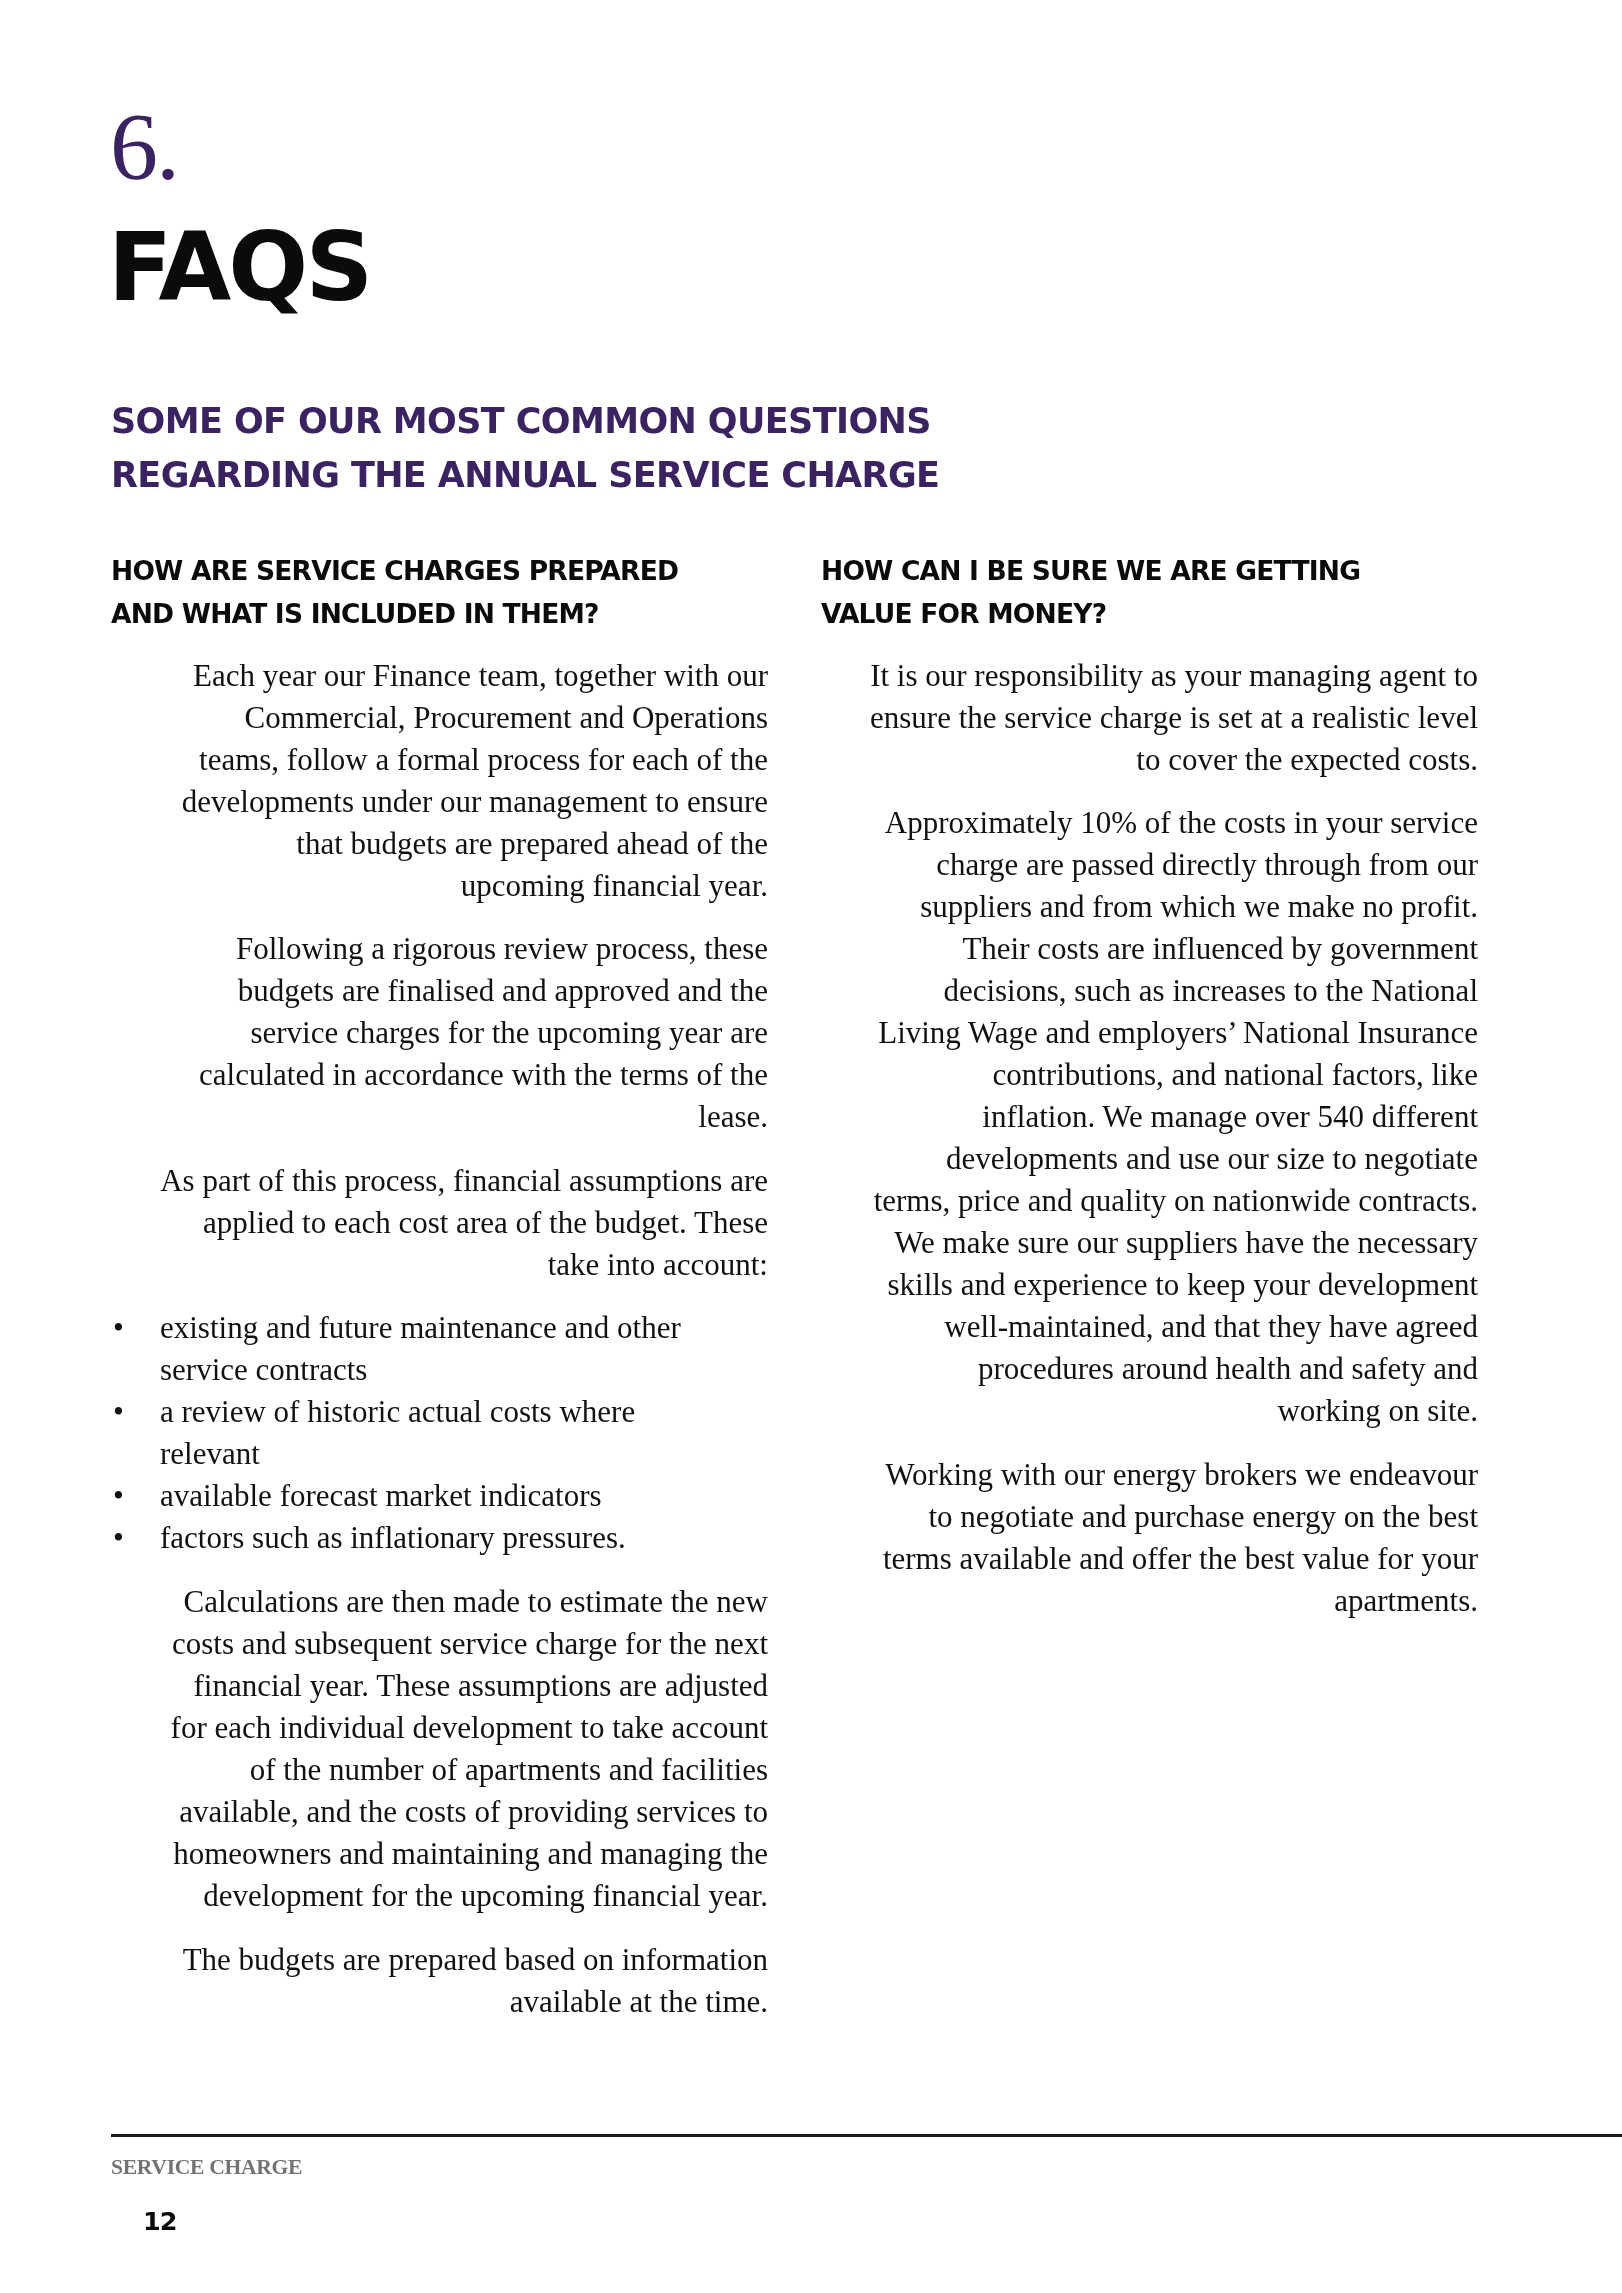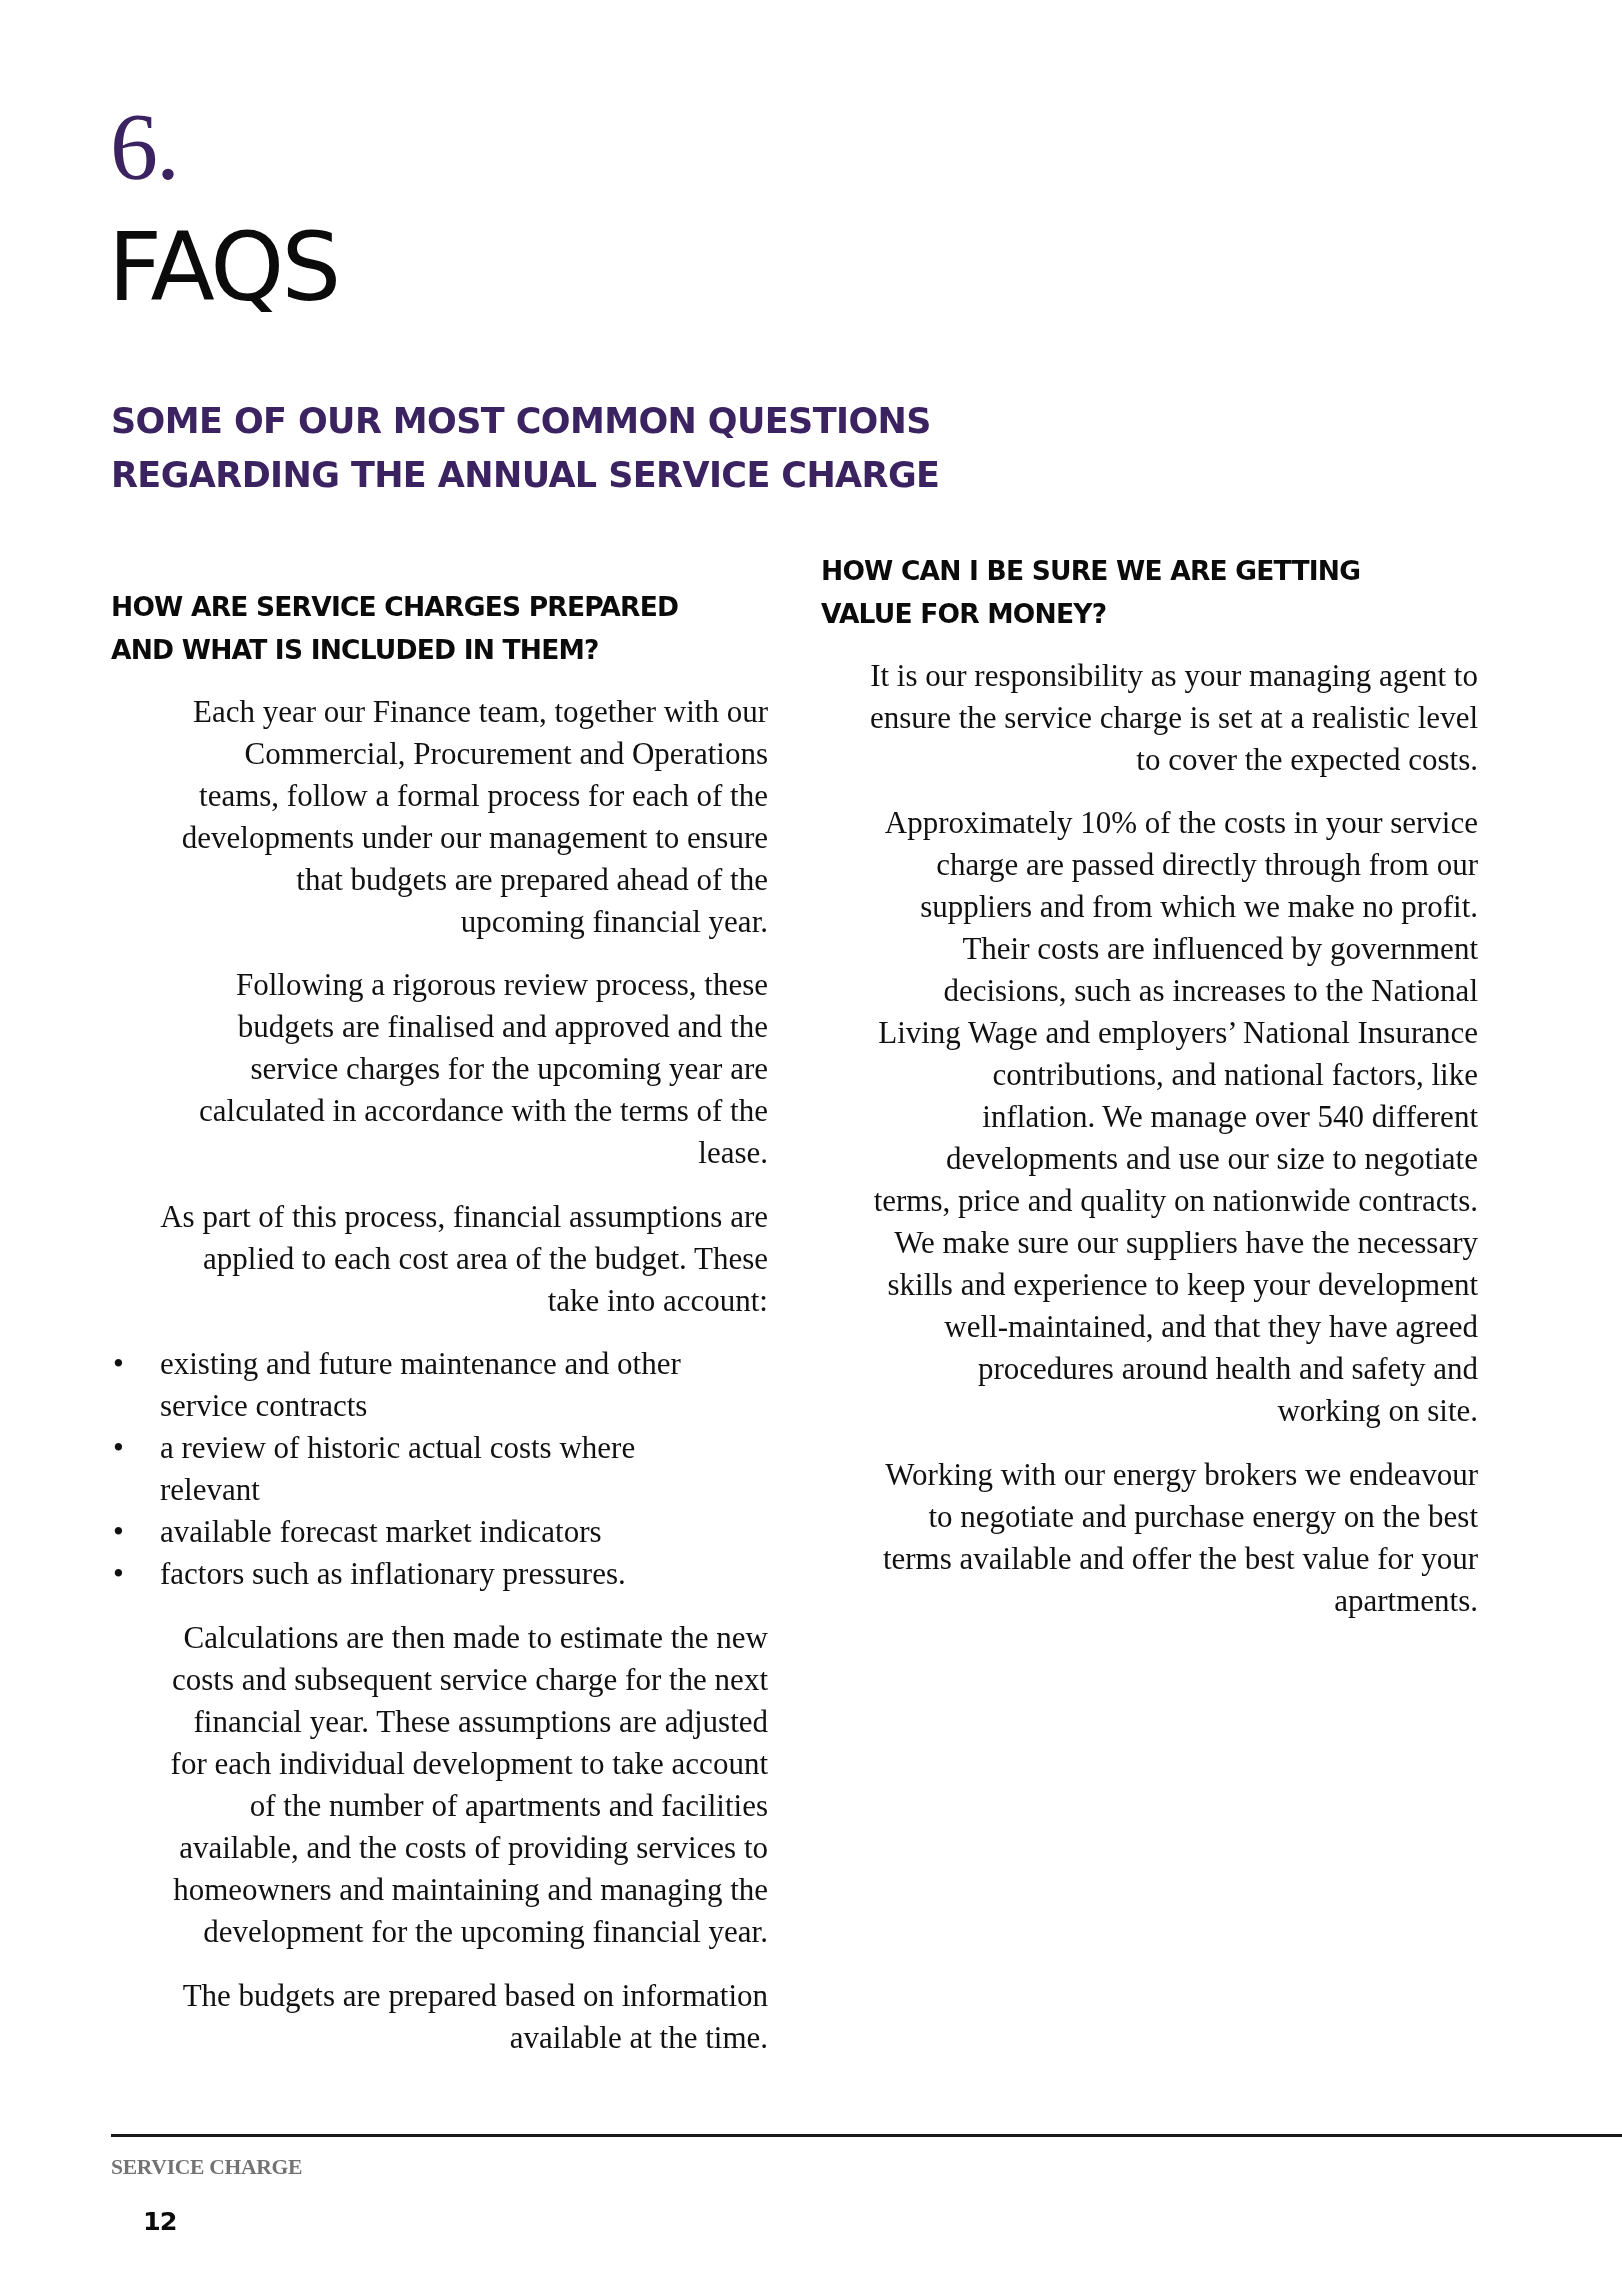--- a/index.html
+++ b/index.html
@@ -21,21 +21,21 @@
       font-size: 96px;
       line-height: 98px;
       color: #3b2260;
       letter-spacing: -2px;
     }
     .page-title {
       position: absolute;
       left: 108px;
       top: 214px;
       font-family: "DejaVu Sans", "Liberation Sans", sans-serif;
-      font-weight: normal;
+      font-weight: bold;
       font-size: 94px;
       line-height: 108px;
       color: #0b0b0b;
       letter-spacing: -2.9px;
     }
     .subtitle {
       position: absolute;
       left: 111px;
       top: 382px;
       width: 980px;
@@ -46,21 +46,21 @@
       color: #3b2260;
       letter-spacing: -0.6px;
       margin-top: 12px;
     }
     .subtitle span { display: block; white-space: nowrap; }
     .column {
       position: absolute;
       top: 549px;
       width: 657px;
     }
-    .col-left { left: 111px; margin-top: 36px; }
+    .col-left { left: 111px; }
     .col-right { left: 821px; }
     .question {
       font-family: "DejaVu Sans", "Liberation Sans", sans-serif;
       font-weight: bold;
       font-size: 26.5px;
       line-height: 43px;
       color: #0b0b0b;
       letter-spacing: -0.8px;
       margin-bottom: 19.6px;
     }

